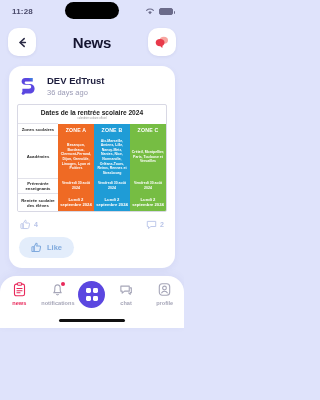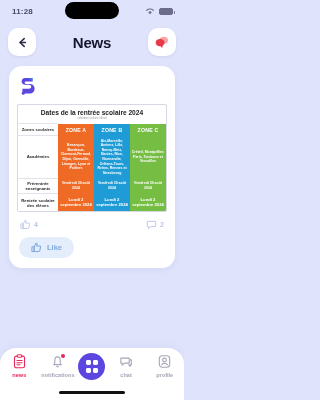--- a/index.html
+++ b/index.html
@@ -4,21 +4,21 @@
 <style>
   * { box-sizing: border-box; margin: 0; padding: 0; }
   html, body {
     width: 184px; height: 400px;
     font-family: "Liberation Sans", sans-serif;
     background: #dfe3fb;
     overflow: hidden;
   }
   .phone {
     position: relative;
-    width: 184px; height: 400px;
+    width: 184px; height: 328px;
     background: #dfe3fb;
     display: flex; flex-direction: column;
   }
 
   
   .statusbar {
     position: relative;
     height: 22px; flex: 0 0 22px;
     display: flex; align-items: center;
     padding: 0 12px;
@@ -232,20 +232,24 @@
       <div class="post-head">
         <div class="avatar">
           <svg width="22" height="22" viewBox="0 0 22 22">
             <path d="M14.5 3 H7.2 C5 3 3.6 4.6 3.6 6.5 C3.6 8.4 5 9.8 7.2 9.8 H11
                      C12.4 9.8 13.2 10.6 13.2 11.7 C13.2 12.9 12.4 13.7 11 13.7 H4.4 V18.6
                      H11.6 C14.6 18.6 16.6 16.6 16.6 13.6 C16.6 10.8 14.7 8.9 11.8 8.9 H8
                      C7.2 8.9 6.7 8.4 6.7 7.7 C6.7 7 7.2 6.5 8 6.5 H14.5 Z" fill="#5b47e0"></path>
             <path d="M14.5 3 H10.6 L14.3 6.5 H14.5 Z" fill="#3f7ae0"></path>
             <circle cx="5.2" cy="18.2" r="1.5" fill="#5b47e0"></circle>
           </svg>
+        </div>
+        <div>
+          <div class="poster-name">DEV EdTrust</div>
+          <div class="poster-time">36 days ago</div>
         </div>
       </div>
 
       <div class="table-wrap">
         <div class="tbl-title">Dates de la rentrée scolaire 2024</div>
         <div class="tbl-sub">calendrier scolaire officiel</div>
         <table>
           <tbody>
               <tr>
             <td class="rowlabel">Zones scolaires</td>

